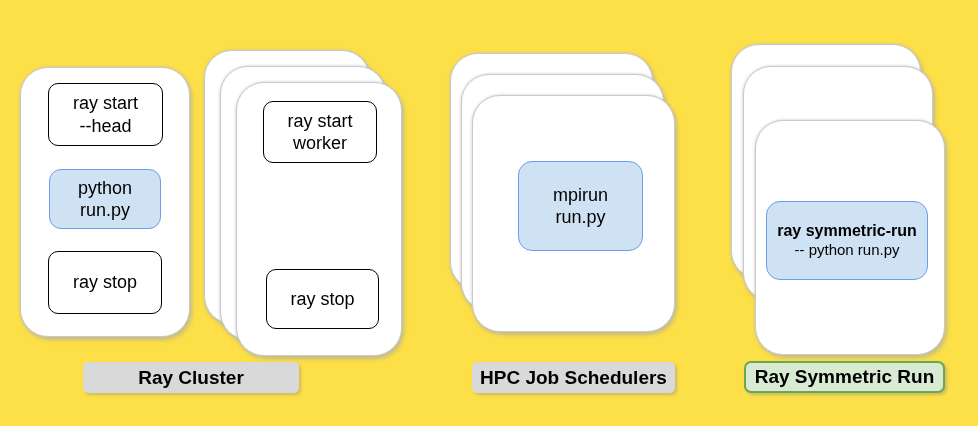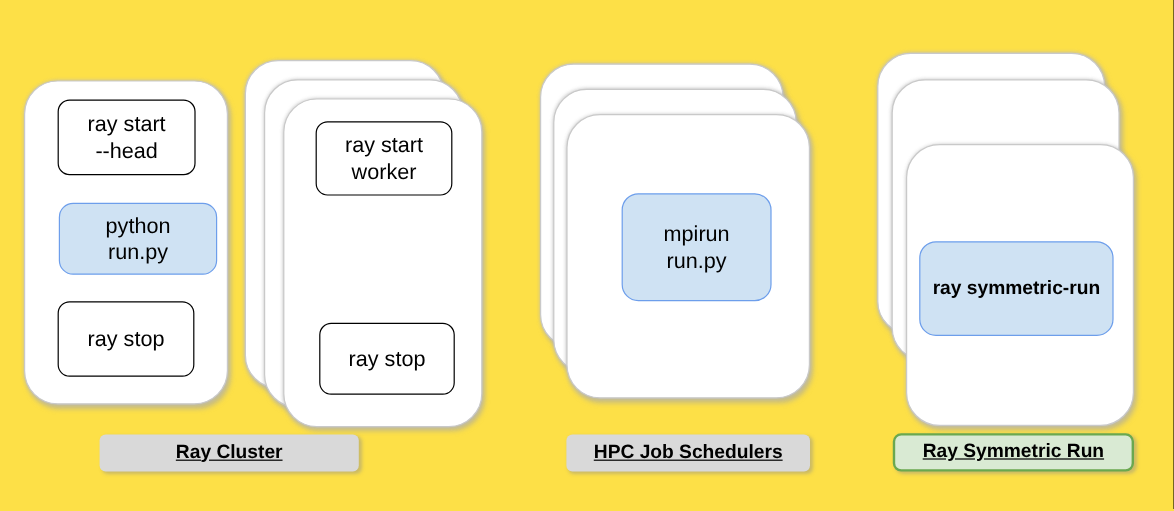--- a/index.html
+++ b/index.html
@@ -64,21 +64,21 @@
     color: #000;
   }
   .cmd.blue {
     background: #cfe2f3;
     border: 1.5px solid #6d9eeb;
     border-radius: 12px;
   }
 
   
   .g1 .c1 { left: 27px; top: 15px;  width: 115px; height: 63px; }
-  .g1 .c2 { left: 28px; top: 101px; width: 132px; height: 60px; }
+  .g1 .c2 { left: 28px; top: 101px; width: 112px; height: 60px; }
   .g1 .c3 { left: 27px; top: 183px; width: 114px; height: 63px; }
 
   
   .g2 .w1 { left: 26px; top: 18px;  width: 114px; height: 62px; }
   .g2 .w2 { left: 29px; top: 186px; width: 113px; height: 60px; }
 
   
   .g3 .m1 { left: 45px; top: 65px; width: 125px; height: 90px; border-radius: 14px; }
 
   
@@ -86,25 +86,24 @@
   .g4 .s1 .bold-line { font-weight: bold; font-size: 16px; }
   .g4 .s1 .sub-line  { font-size: 15px; }
 
   
   .badge {
     position: absolute;
     display: flex;
     align-items: center;
     justify-content: center;
     font-weight: bold;
-    font-size: 16px;
+    font-size: 19px;
     color: #000;
     border-radius: 5px;
     box-shadow: 2px 2px 3px rgba(140,140,140,0.45);
-    text-decoration: underline;
   }
   .badge.gray  { background: #d9d9d9; }
   .badge.green { background: #d9ead3; border: 2px solid #6aa84f; border-radius: 7px; text-align: center; }
 
   .b1 { left: 83px;  top: 362px; width: 216px; height: 31px; }
   .b2 { left: 472px; top: 362px; width: 203px; height: 31px; text-align: center; }
   .b3 { left: 744px; top: 361px; width: 201px; height: 32px; }
 </style>
 </head>
 <body>
@@ -149,20 +148,21 @@
       </div>
     </div>
   </div>
 
   <div class="stack g4">
     <div class="layer back"></div>
     <div class="layer mid"></div>
     <div class="layer front">
       <div class="cmd blue s1">
         <span class="bold-line">ray symmetric-run</span>
+        <span class="sub-line">-- python run.py</span>
       </div>
     </div>
   </div>
 
   <div class="badge gray b1">
     <span>Ray Cluster</span>
   </div>
   <div class="badge gray b2">
     <span>HPC Job Schedulers</span>
   </div>

